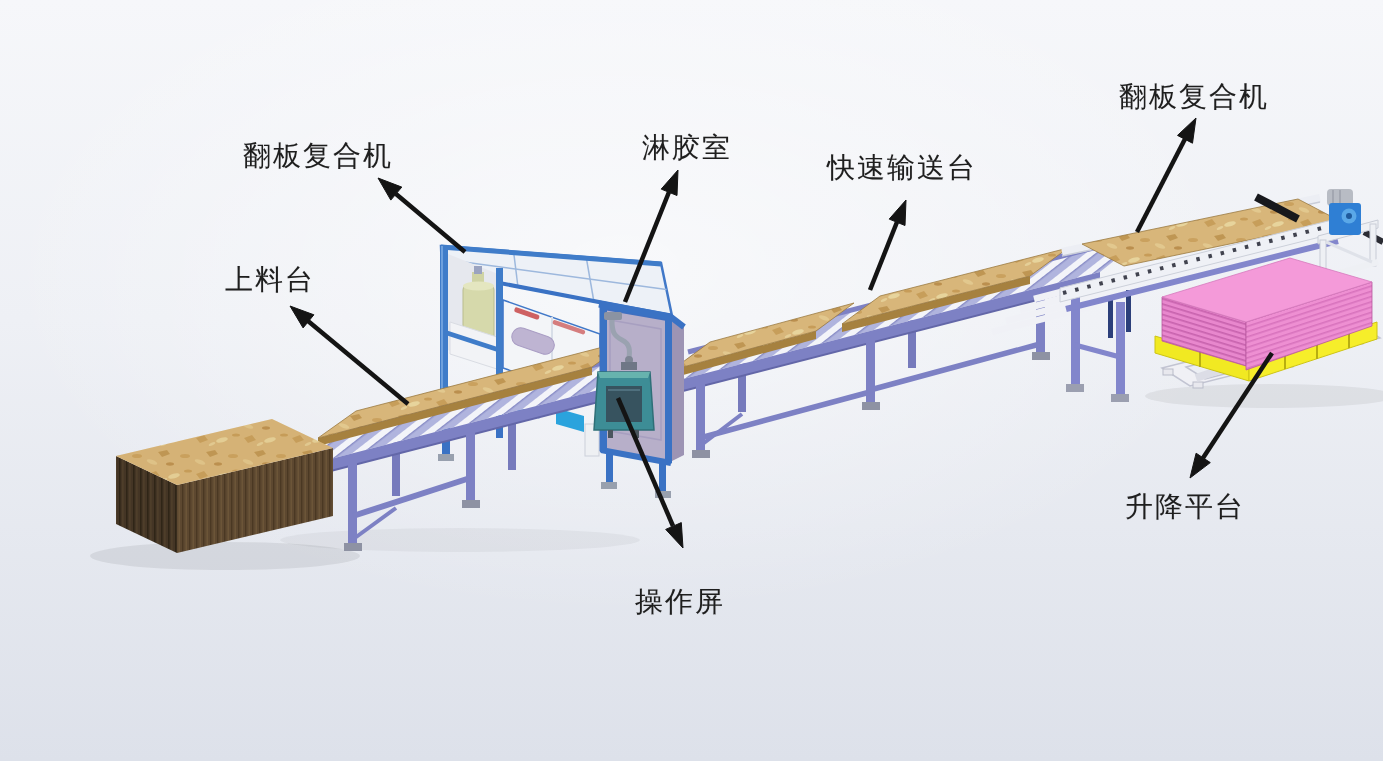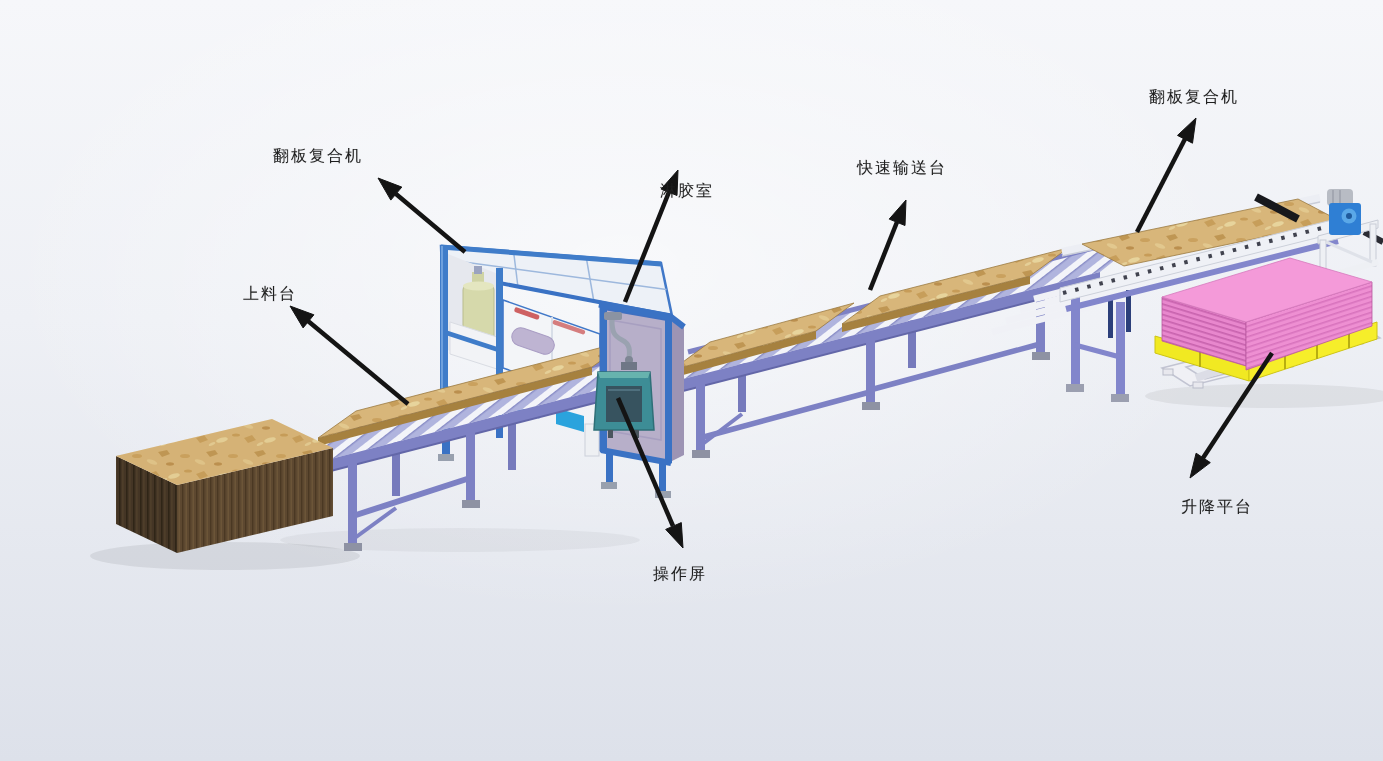--- a/index.html
+++ b/index.html
@@ -10,21 +10,21 @@
   .stage{
     position:relative;width:1383px;height:761px;
     background:
       radial-gradient(ellipse 900px 500px at 45% 35%, rgba(255,255,255,.55), rgba(255,255,255,0) 70%),
       linear-gradient(180deg,#f6f7fa 0%,#eef0f5 42%,#dde1ea 100%);
   }
   .stage svg{position:absolute;left:0;top:0;}
   .anno-label{
     position:absolute;transform:translate(-50%,-50%);
     font-family:Liberation Mono, monospace;
-    font-size:16px;color:#1e1e1e;letter-spacing:2px;white-space:nowrap;
+    font-size:28px;color:#1e1e1e;letter-spacing:2px;white-space:nowrap;
     text-shadow:0 0 1px rgba(0,0,0,.15);
   }
 </style>
 </head>
 <body>
 
 <div class="stage">
 <svg width="1383" height="761" viewBox="0 0 1383 761">
   <defs>
     <pattern id="osb" width="48" height="36" patternUnits="userSpaceOnUse">
@@ -277,19 +277,19 @@
       <polygon points="683,548 665.7,529.4 681.3,522.6"></polygon>
     </g>
     <g>
       <line x1="1272" y1="353" x2="1203" y2="458" stroke-width="4.5"></line>
       <polygon points="1190,478 1196.1,453.2 1210.3,462.6"></polygon>
     </g>
   </g>
 </svg>
 
   <div class="anno-label" style="left:318px;top:156px;">翻板复合机</div>
-  <div class="anno-label" style="left:687px;top:148px;margin-top:43px;">淋胶室</div>
+  <div class="anno-label" style="left:687px;top:148px;">淋胶室</div>
   <div class="anno-label" style="left:902px;top:168px;">快速输送台</div>
   <div class="anno-label" style="left:1194px;top:97px;">翻板复合机</div>
-  <div class="anno-label" style="left:270px;top:294px;">上料台</div>
-  <div class="anno-label" style="left:680px;top:574px;">操作屏</div>
-  <div class="anno-label" style="left:1185px;top:507px;margin-left:32px;">升降平台</div>
+  <div class="anno-label" style="left:270px;top:280px;">上料台</div>
+  <div class="anno-label" style="left:680px;top:602px;">操作屏</div>
+  <div class="anno-label" style="left:1185px;top:507px;">升降平台</div>
 </div>
 
 </body></html>

